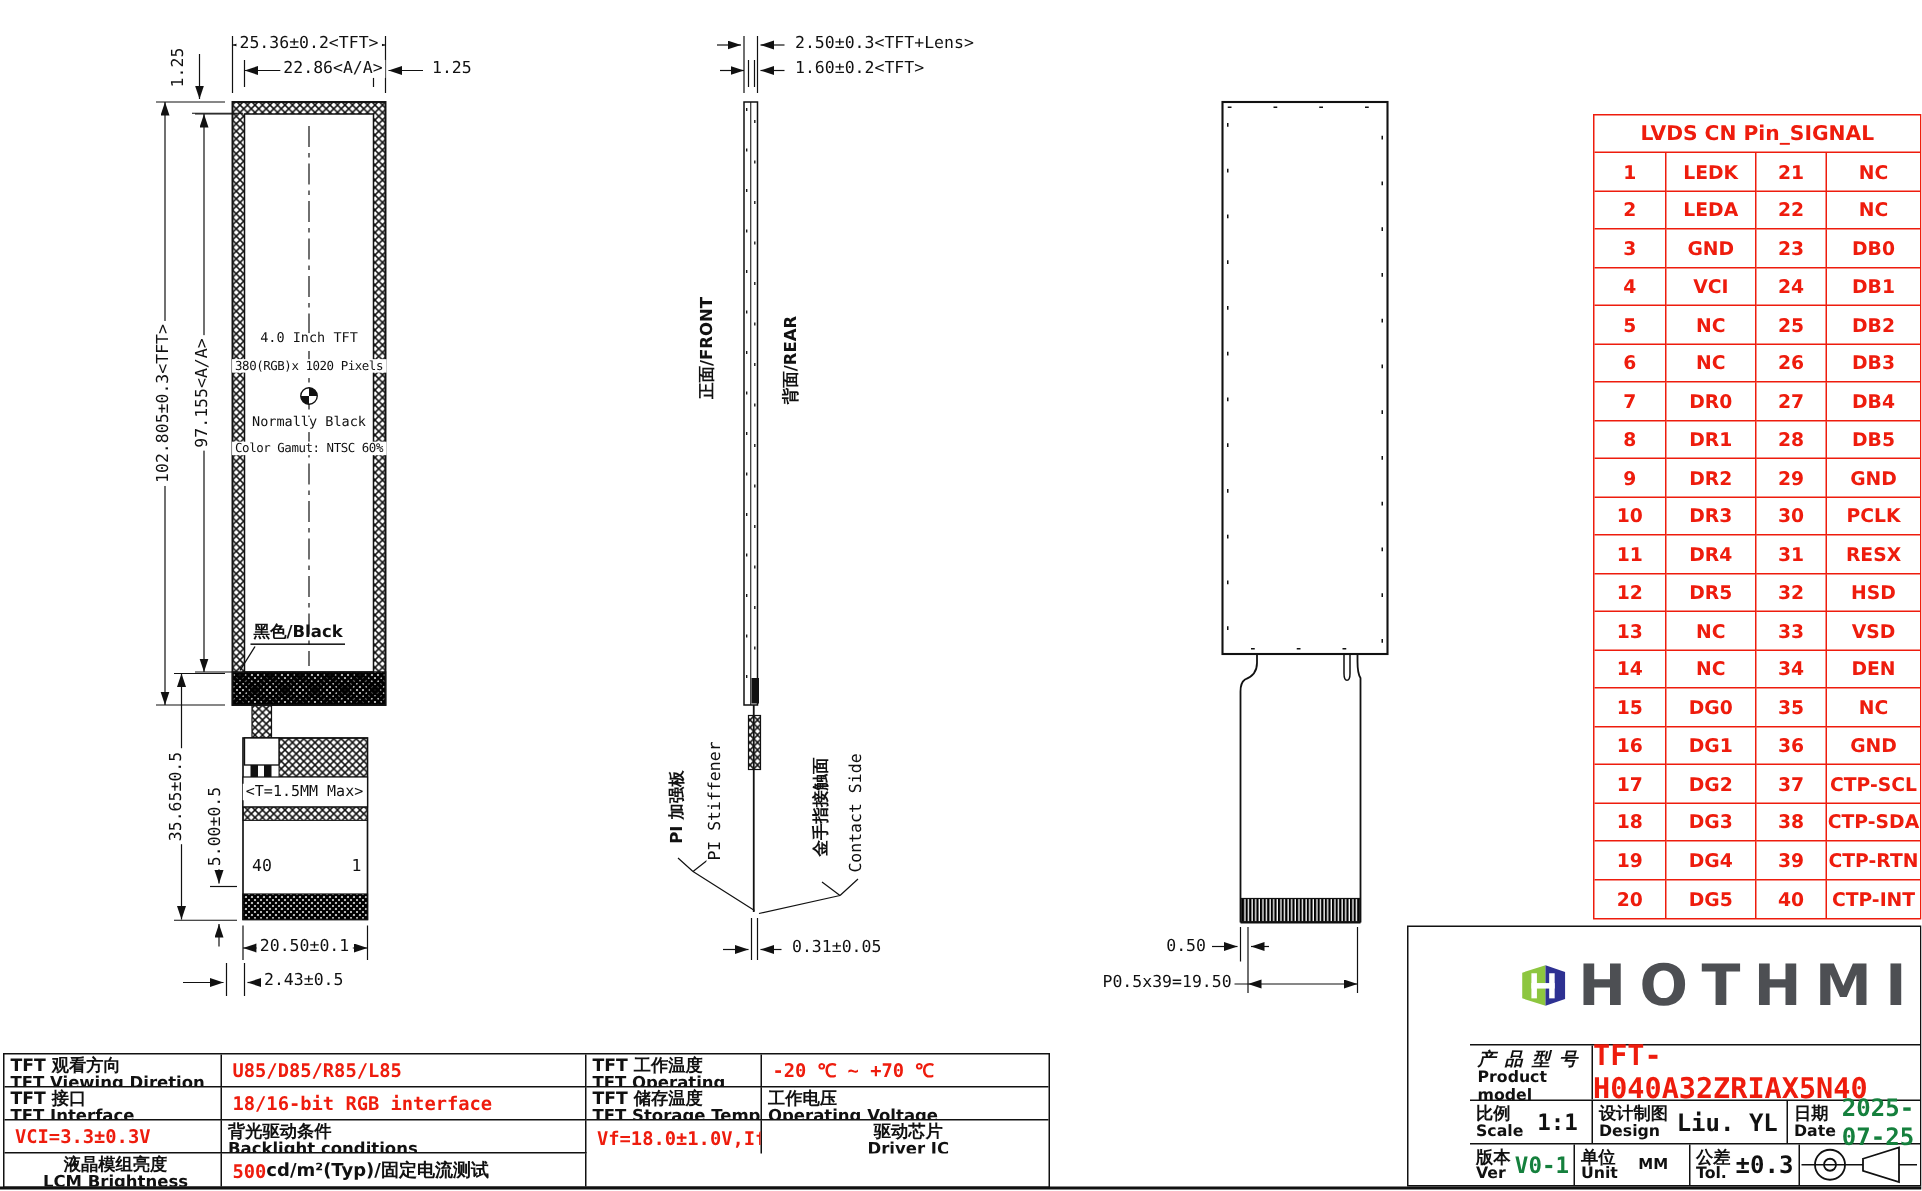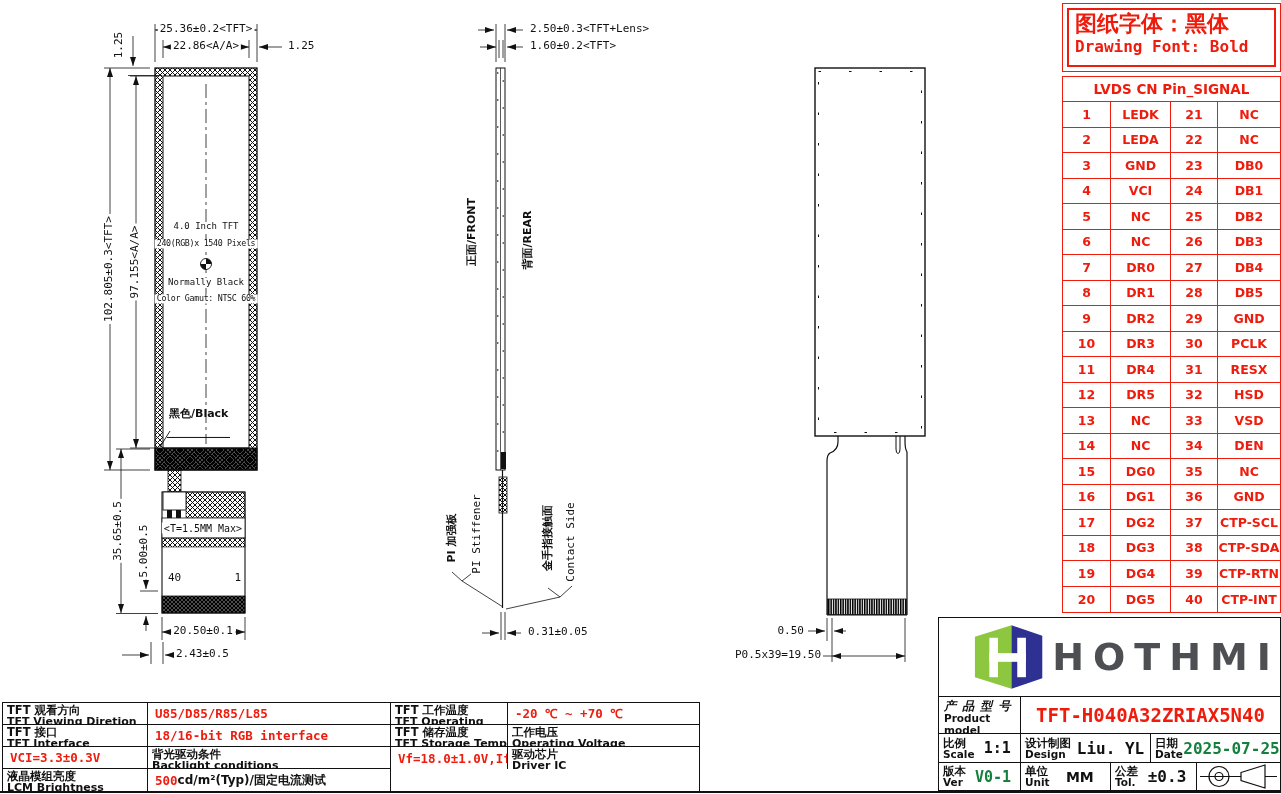--- a/index.html
+++ b/index.html
@@ -10,21 +10,21 @@
 
   
   .dim { position:absolute; font:11px/1.1 "DejaVu Sans Mono", monospace; color:#111;
          background:#fff; white-space:nowrap; padding:0 2px; transform:translate(-50%,-50%); }
   .dim.la { transform:translate(0,-50%); }
   .dim.ra { transform:translate(-100%,-50%); }
   .dim.v  { transform:translate(-50%,-50%) rotate(-90deg); }
   .dim.s9 { font-size:9px; }
   .dim.s8 { font-size:8.3px; letter-spacing:-0.3px; }
   .dim.cjk { font-family:"DejaVu Sans", sans-serif; font-weight:bold; }
-  .dim.ul { border-bottom:1.3px solid #111; padding-bottom:17px; background:transparent; }
+  .dim.ul { border-bottom:1.3px solid #111; padding-bottom:1px; background:transparent; }
 
   
   .note { position:absolute; left:1062px; top:3px; width:219px; height:69px;
           border:1.6px solid #ee1c0d; padding:4px; }
   .note-inner { width:100%; height:100%; border:2px solid #ee1c0d; padding:1px 6px; color:#ee1c0d; }
   .note-cn { font:bold 22px/1.2 "DejaVu Sans", sans-serif; }
   .note-en { font:bold 16px/1.25 "DejaVu Sans Mono", monospace; }
 
   
   .pin-wrap { position:absolute; left:1062px; top:76px; width:219px; height:537px;
@@ -38,32 +38,32 @@
               font:bold 12.5px "DejaVu Sans", sans-serif; }
   .pin-grid > div:nth-child(4n) { border-right:none; }
   .pin-grid > div:nth-last-child(-n+4) { border-bottom:none; }
 
   
   .spec-wrap { position:absolute; left:2px; top:702px; width:698px; height:90px;
                border:1.4px solid #111; display:grid; background:#fff;
                grid-template-columns:145px 243px 117px 1fr; grid-template-rows:repeat(4,1fr); }
   .spec-wrap > div { border-right:1.3px solid #111; border-bottom:1.3px solid #111; overflow:hidden; }
   .spec-wrap > div:nth-child(4n) { border-right:none; }
-  .spec-wrap > div:nth-last-child(-n+4) { border-bottom:none; }
+  .spec-wrap > div:nth-last-child(-n+4) { border-bottom:none;text-align:center; }
   .lblc { padding:1px 0 0 4px; font-weight:bold; line-height:1.08; }
   .lblc .cn { font-size:11.5px; }
   .lblc .en { font-size:11px; }
   .valc { display:flex; align-items:center; padding-left:7px; white-space:nowrap;
           font:bold 12.5px "DejaVu Sans Mono", monospace; }
   .valc .red { color:#ee1c0d; }
   .valc .blk { color:#111; font-family:"DejaVu Sans", sans-serif; font-size:12px; }
 
   
   .tb { position:absolute; left:938px; top:617px; width:343px; height:174px;
-        border:1.6px solid #111; display:flex; flex-direction:column; background:#fff; }
+        border:1.6px solid #111; display:flex; flex-direction:column; background:#fff;padding-left:41px; }
   .tb-logo { height:80px; border-bottom:1.4px solid #111; display:flex; align-items:center;
              padding-left:34px; }
   .tb-brand { font:bold 38px "DejaVu Sans", sans-serif; color:#4d4f53; letter-spacing:9px;
               margin-left:8px; }
   .tb-product { height:37px; border-bottom:1.4px solid #111; display:flex; }
   .tb-plabel { width:82px; border-right:1.4px solid #111; padding:3px 0 0 5px; font-weight:bold;
                line-height:1.1; }
   .tb-plabel .cn { font-size:12px; letter-spacing:1px;font-style:italic; }
   .tb-plabel .en { font-size:10.5px; }
   .tb-pvalue { flex:1; display:flex; align-items:center; justify-content:center;
@@ -171,27 +171,27 @@
       <rect x="827.5" y="599" width="79" height="15.5" fill="url(#vs)" stroke-width="0.8"></rect>
       <path d="M827,618 V641 M832,618 V662 M905,618 V662" stroke-width="0.8"></path>
       <line x1="808" y1="631" x2="825" y2="631" stroke-width="0.8" marker-end="url(#ar)"></line>
       <line x1="846" y1="631" x2="834" y2="631" stroke-width="0.8" marker-end="url(#ar)"></line>
       <line x1="800" y1="656" x2="832" y2="656" stroke-width="0.8"></line>
       <line x1="832" y1="656" x2="905" y2="656" stroke-width="0.8" marker-start="url(#ar)" marker-end="url(#ar)"></line>
     </g>
   </svg>
 
   <div class="dim" style="left:206px;top:29px">25.36±0.2&lt;TFT&gt;</div>
-  <div class="dim" style="left:206px;top:46px">22.86&lt;A/A&gt;</div>
+  <div class="dim" style="left:222px;top:46px">22.86&lt;A/A&gt;</div>
   <div class="dim la" style="left:286px;top:46px">1.25</div>
   <div class="dim v" style="left:119px;top:45px">1.25</div>
   <div class="dim v" style="left:109px;top:269px">102.805±0.3&lt;TFT&gt;</div>
   <div class="dim v" style="left:135px;top:262px">97.155&lt;A/A&gt;</div>
   <div class="dim s9" style="left:206px;top:227px">4.0 Inch TFT</div>
-  <div class="dim s8" style="left:206px;top:244px">240(RGB)x 1540 Pixels</div>
+  <div class="dim s8" style="left:206px;top:244px">380(RGB)x 1020 Pixels</div>
   <div class="dim s9" style="left:206px;top:283px">Normally Black</div>
   <div class="dim s8" style="left:206px;top:299px">Color Gamut: NTSC 60%</div>
   <div class="dim la cjk ul" style="left:167px;top:423px">黑色/Black</div>
   <div class="dim" style="left:203px;top:528px;font-size:10px">&lt;T=1.5MM Max&gt;</div>
   <div class="dim la" style="left:166px;top:578px">40</div>
   <div class="dim ra" style="left:243px;top:578px">1</div>
   <div class="dim v" style="left:118px;top:531px">35.65±0.5</div>
   <div class="dim v" style="left:144px;top:551px">5.00±0.5</div>
   <div class="dim" style="left:203px;top:631px">20.50±0.1</div>
   <div class="dim la" style="left:174px;top:654px">2.43±0.5</div>
@@ -202,26 +202,20 @@
   <div class="dim v cjk" style="left:528px;top:240px">背面/REAR</div>
   <div class="dim v cjk" style="left:452px;top:538px">PI 加强板</div>
   <div class="dim v" style="left:477px;top:534px">PI Stiffener</div>
   <div class="dim v cjk" style="left:548px;top:538px">金手指接触面</div>
   <div class="dim v" style="left:571px;top:542px">Contact Side</div>
   <div class="dim la" style="left:526px;top:632px">0.31±0.05</div>
 
   <div class="dim ra" style="left:806px;top:631px">0.50</div>
   <div class="dim la" style="left:733px;top:655px">P0.5x39=19.50</div>
 
-  <div class="note">
-    <div class="note-inner">
-      <div class="note-cn">图纸字体：黑体</div>
-      <div class="note-en">Drawing Font: Bold</div>
-    </div>
-  </div>
 
   <div class="pin-wrap">
     <div class="pin-title">LVDS CN Pin_SIGNAL</div>
     <div class="pin-grid">
 
         <div>1</div>
         <div>LEDK</div>
         <div>21</div>
         <div>NC</div>
 
@@ -429,21 +423,21 @@
             <div class="cn">版本</div>
             <div class="en">Ver</div>
           </div>
         <div class="tb-val red">V0-1</div>
       </div>
       <div class="tb-cell" style="width:90px">
         <div class="tb-l">
             <div class="cn">单位</div>
             <div class="en">Unit</div>
           </div>
-        <div class="tb-val" style="font-family:'DejaVu Sans',sans-serif;font-size:14px">MM</div>
+        <div class="tb-val" style="font-family:'DejaVu Sans',sans-serif;font-size:10px">MM</div>
       </div>
       <div class="tb-cell" style="width:86px">
         <div class="tb-l">
             <div class="cn">公差</div>
             <div class="en">Tol.</div>
           </div>
         <div class="tb-val big">±0.3</div>
       </div>
       <div class="tb-cell" style="flex:1;justify-content:center">
         <svg width="80" height="27" viewBox="0 0 80 27" style="position:static">

